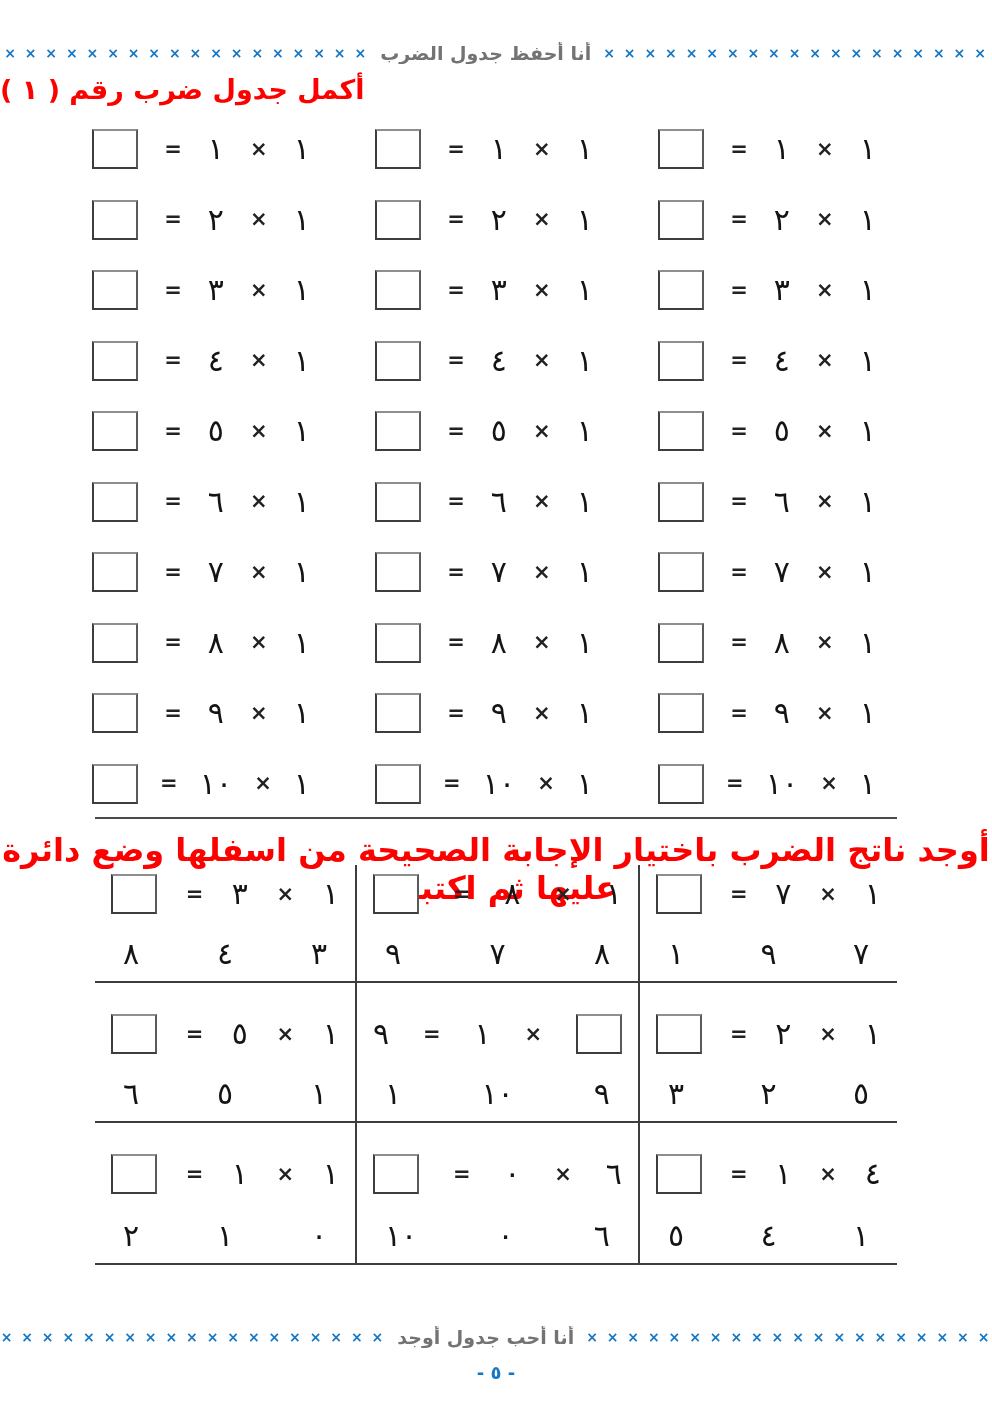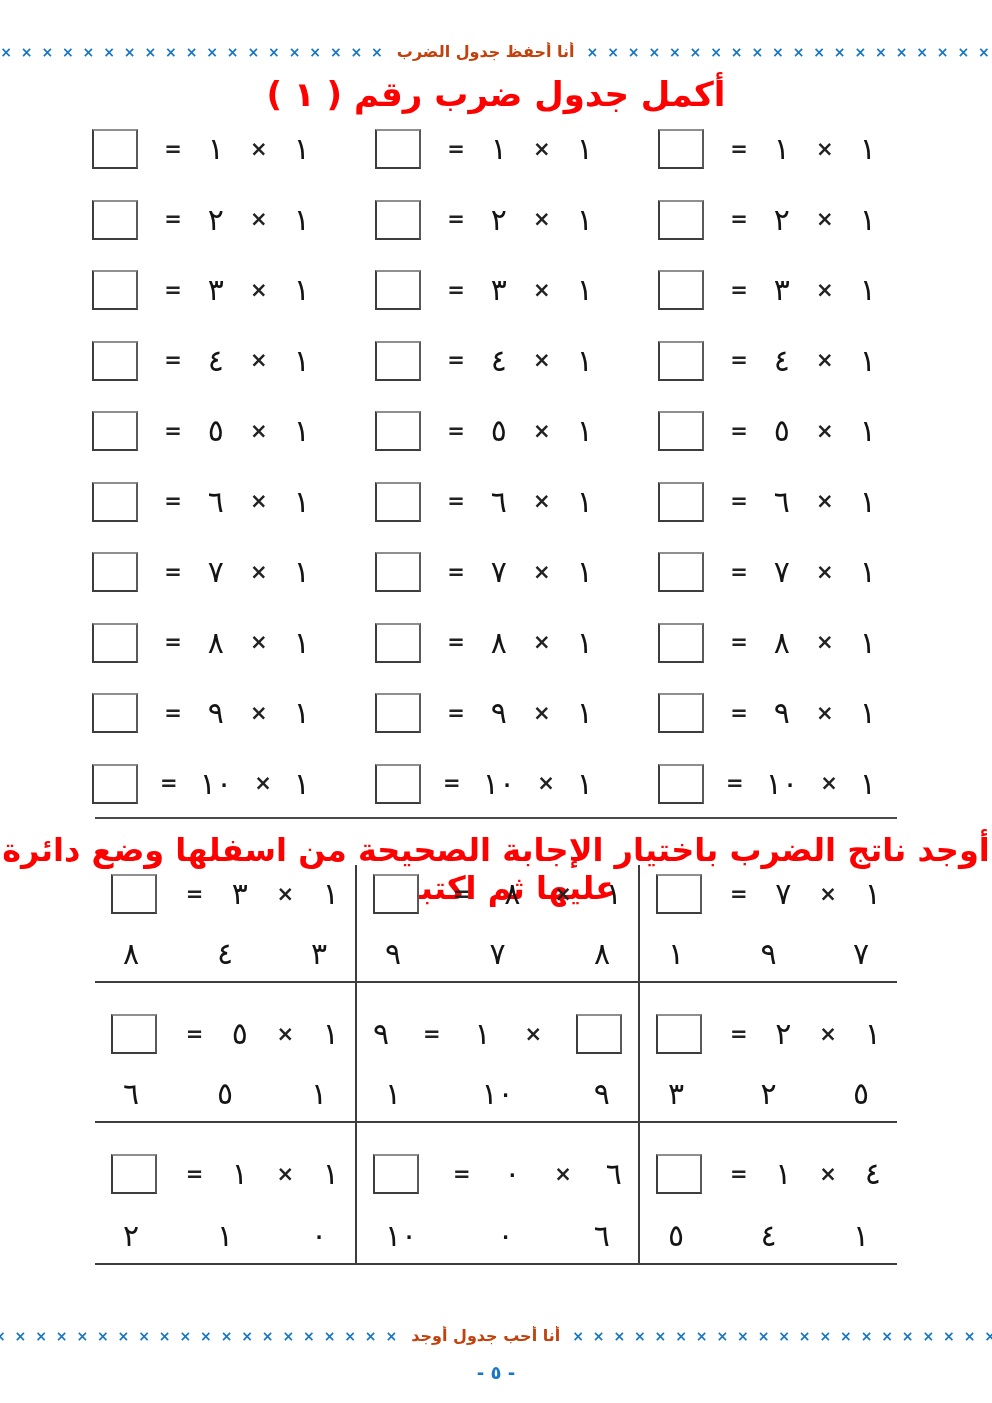--- a/index.html
+++ b/index.html
@@ -3,23 +3,23 @@
 <meta charset="utf-8">
 <style>
   html,body{margin:0;padding:0;}
   body{
     width:992px;height:1403px;background:#ffffff;position:relative;
     font-family:"DejaVu Sans",sans-serif;color:#1a1a1a;overflow:hidden;
   }
   .center-line{position:absolute;left:0;right:0;display:flex;justify-content:center;
     align-items:center;gap:12px;white-space:nowrap;overflow:hidden;}
   .marks{font-size:14px;font-weight:bold;letter-spacing:2px;color:#1777c3;}
-  .hdr-title{font-size:16px;font-weight:bold;color:#c2410c;}
-  .worksheet-title{position:absolute;top:74px;left:0;right:0;text-align:center;
-    direction:rtl;color:#fd0000;font-size:34px;font-weight:bold;}
+  .hdr-title{font-size:19px;font-weight:bold;color:#737373;}
+  .worksheet-title{position:absolute;top:74px;left:0;right:0;text-align:left;
+    direction:rtl;color:#fd0000;font-size:27px;font-weight:bold;}
   
   .grid1{position:absolute;top:114px;left:92px;width:806px;display:grid;
     grid-template-columns:218px 218px 218px;column-gap:65px;grid-auto-rows:70.5px;}
   .eq{display:flex;align-items:center;justify-content:space-between;}
   .ansbox{width:46px;height:40px;border:2px solid #3d3d3d;background:#fff;
     box-sizing:border-box;border-top-color:#8f8f8f;border-right-color:#5a5a5a;flex:none;}
   .tk{font-size:30px;line-height:1;color:#141414;}
   .tk.op{font-size:21px;font-weight:bold;color:#222;}
   
   .divider{position:absolute;top:817px;left:95px;width:802px;border-top:2px solid #4a4a4a;}

